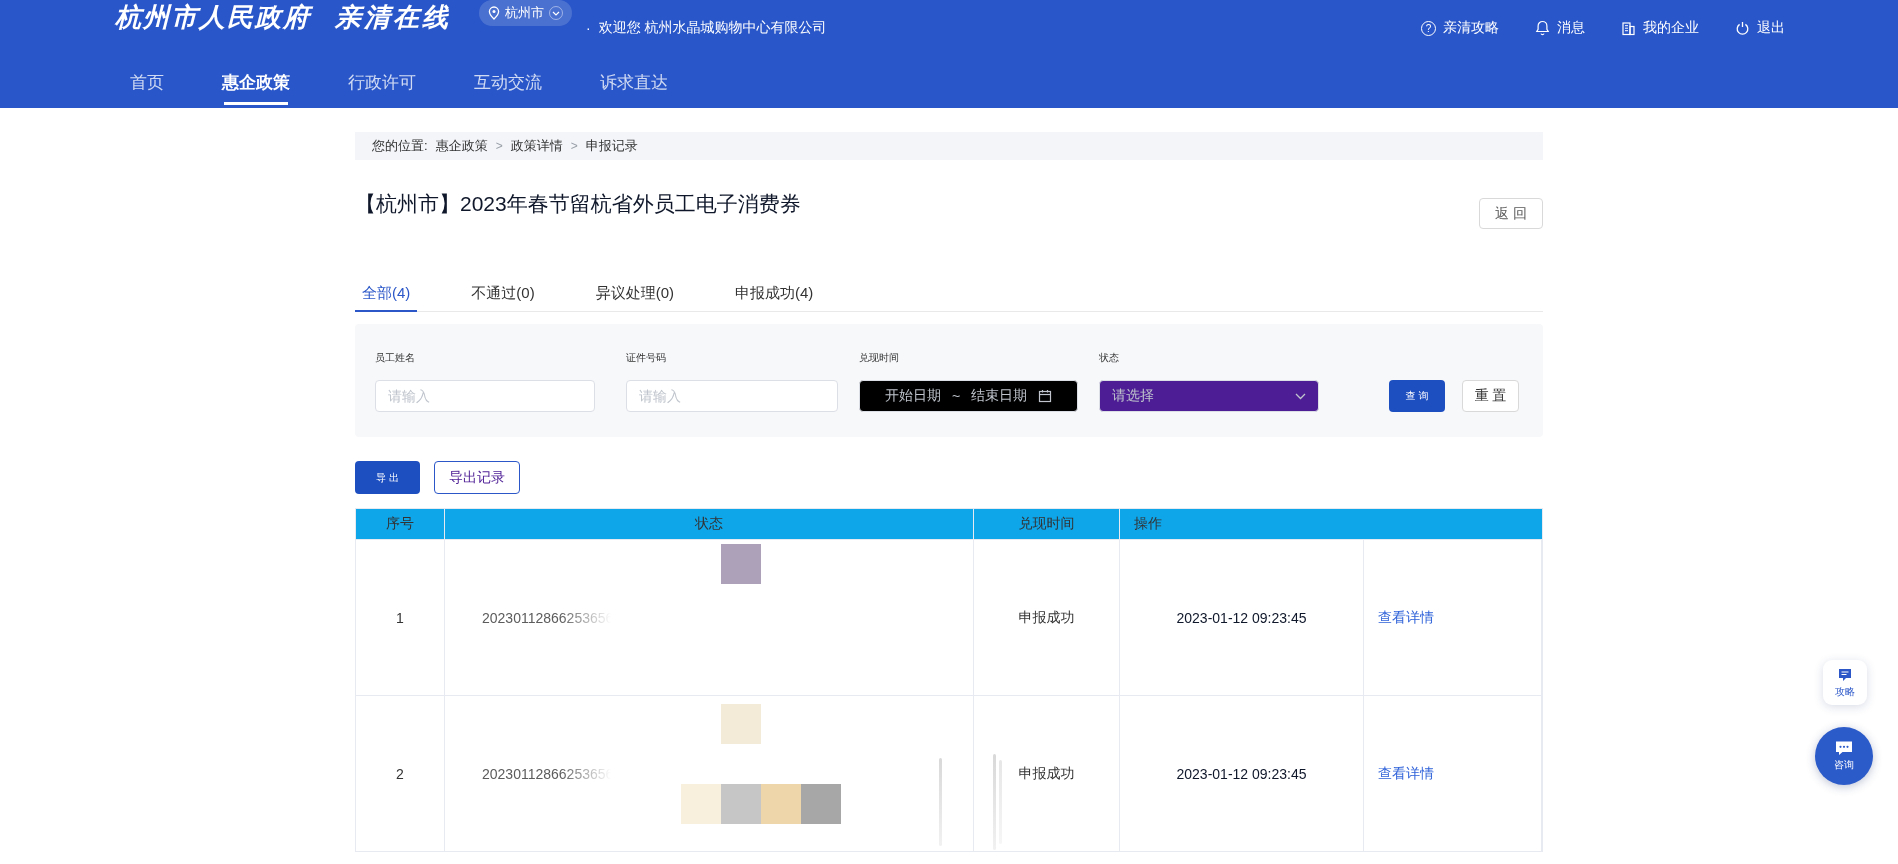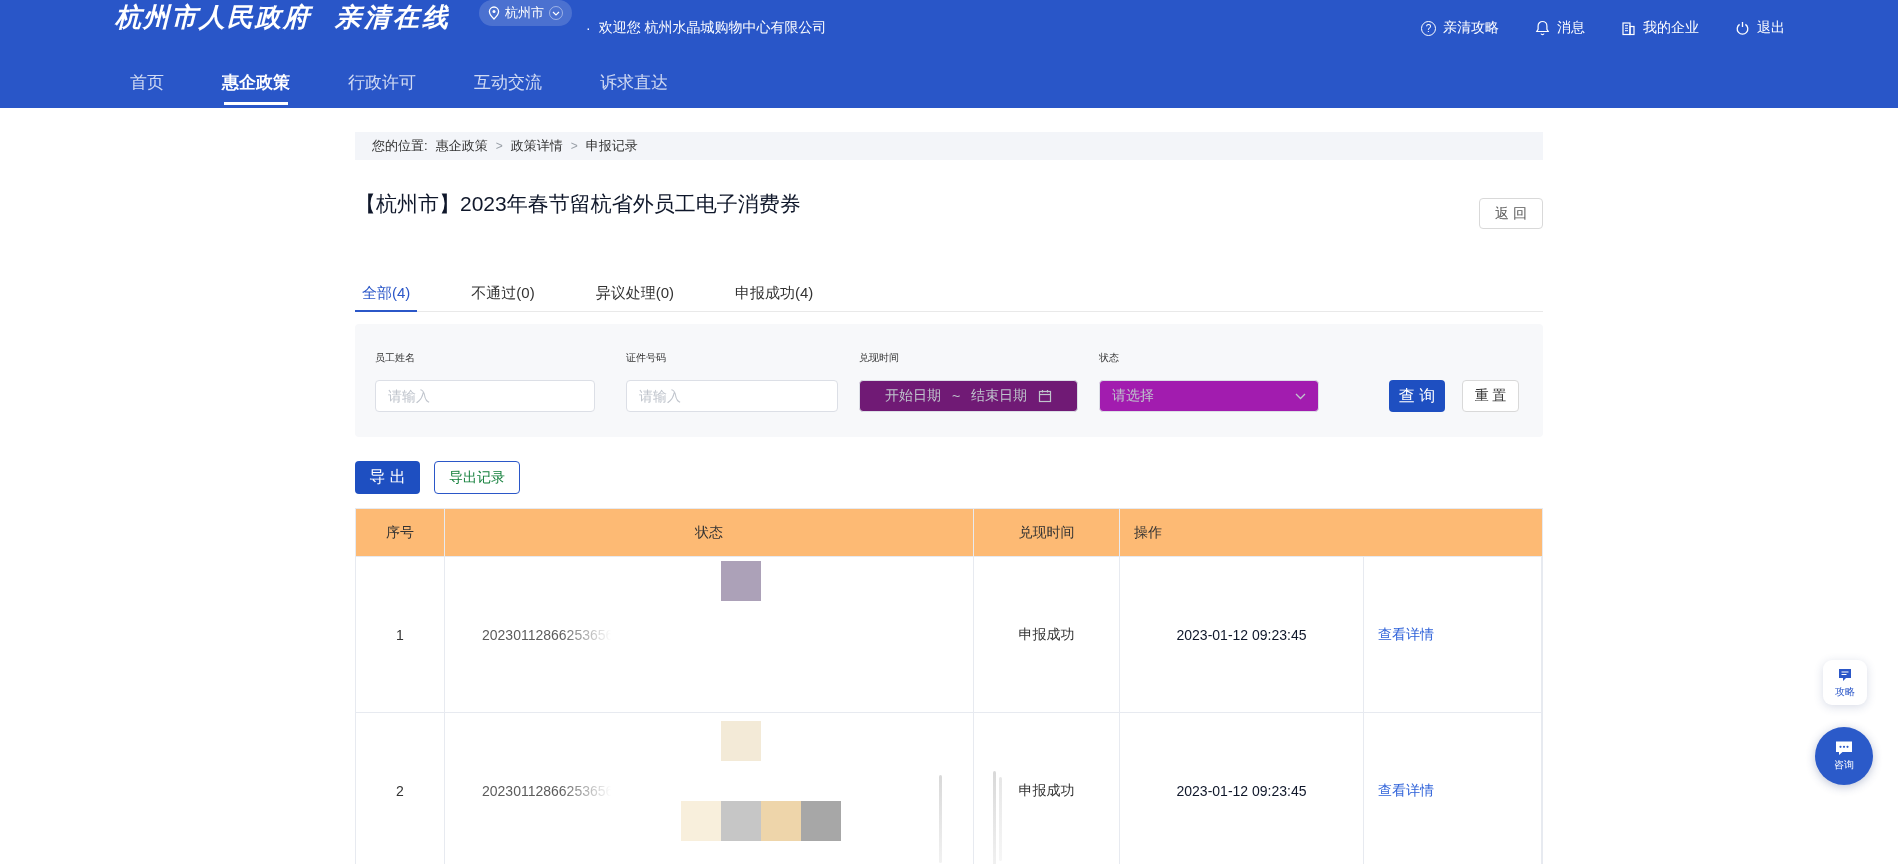--- a/index.html
+++ b/index.html
@@ -40,38 +40,38 @@
     border-bottom:1px solid #e9e9e9; }
   .tab { padding:0 7px; font-size:15px; color:#333; cursor:pointer; display:flex; align-items:flex-start; line-height:20px; }
   .tab.active { color:#2b57c8; border-bottom:2px solid #2b57c8; margin-bottom:-1px;text-align:center; }
   
   .filter-panel { position:absolute; left:355px; top:324px; width:1188px; height:113px; background:#f7f8fa; border-radius:4px; }
   .field { position:absolute; top:24px; }
   .field-label { font-size:10px; color:#333; line-height:20px; }
   .field-input { position:absolute; top:32px; height:32px; width:100%; background:#fff; border:1px solid #dcdfe6;
     border-radius:4px; font-size:14px; padding:0 12px; color:#333; font-family:inherit; }
   .field-input::placeholder { color:#bfc4cc; }
-  .daterange { position:absolute; top:32px; height:32px; width:100%; background:#701a75; border:1px solid #dcdfe6;
+  .daterange { position:absolute; top:32px; height:32px; width:100%; background:#000000; border:1px solid #dcdfe6;
     border-radius:4px; display:flex; align-items:center; justify-content:center; gap:11px; font-size:14px;
     color:#bfc4cc; cursor:pointer; }
-  .selectbox { position:absolute; top:32px; height:32px; width:100%; background:#a21caf; border:1px solid #dcdfe6;
+  .selectbox { position:absolute; top:32px; height:32px; width:100%; background:#4c1d95; border:1px solid #dcdfe6;
     border-radius:4px; display:flex; align-items:center; font-size:14px; color:#bfc4cc; padding:0 12px; cursor:pointer; }
   .selectbox .chev { margin-left:auto; color:#c0c4cc; }
-  .btn-primary { background:#1e4fc1; color:#fff; border:none; border-radius:4px; font-size:16px; cursor:pointer; font-family:inherit; }
+  .btn-primary { background:#1e4fc1; color:#fff; border:none; border-radius:4px; font-size:10px; cursor:pointer; font-family:inherit; }
   .btn-plain { background:#fff; color:#333; border:1px solid #d9d9d9; border-radius:4px; font-size:14px; cursor:pointer; font-family:inherit; }
-  .btn-outline-blue { background:#fff; color:#15803d; border:1px solid #2b57c8; border-radius:4px; font-size:14px; cursor:pointer; font-family:inherit; }
+  .btn-outline-blue { background:#fff; color:#4c1d95; border:1px solid #2b57c8; border-radius:4px; font-size:14px; cursor:pointer; font-family:inherit; }
   .search-btn { position:absolute; left:1034px; top:56px; width:56px; height:32px; }
   .reset-btn { position:absolute; left:1107px; top:56px; width:57px; height:32px;font-family:Liberation Serif, serif; }
   
   .export-btn { position:absolute; left:355px; top:461px; width:65px; height:33px; }
   .export-log-btn { position:absolute; left:434px; top:461px; width:86px; height:33px; }
   
   .table { position:absolute; left:355px; top:508px; width:1188px; border:1px solid #e7eaf0; }
   .t-row { display:grid; grid-template-columns:89px 529px 146px 244px 178px; position:relative; }
-  .t-head { background:#fdba74; height:47px; }
+  .t-head { background:#0ea5e9; height:30px; }
   .t-body { height:156px; background:#fff; border-top:1px solid #e7eaf0; }
   .t-cell { display:flex; align-items:center; border-right:1px solid #e7eaf0; font-size:14px; color:#333; }
   .t-cell:last-child { border-right:none; }
   .c-center { justify-content:center; }
   .c-order-head { padding-left:84px; }
   .c-order { padding-left:37px; color:#5c5c5c; }
   .c-op { padding-left:14px; }
   .c-time { color:#0f172a; }
   .link { color:#2f62d9; cursor:pointer; font-size:14px; }
   .fade { position:relative; display:inline-block; }

